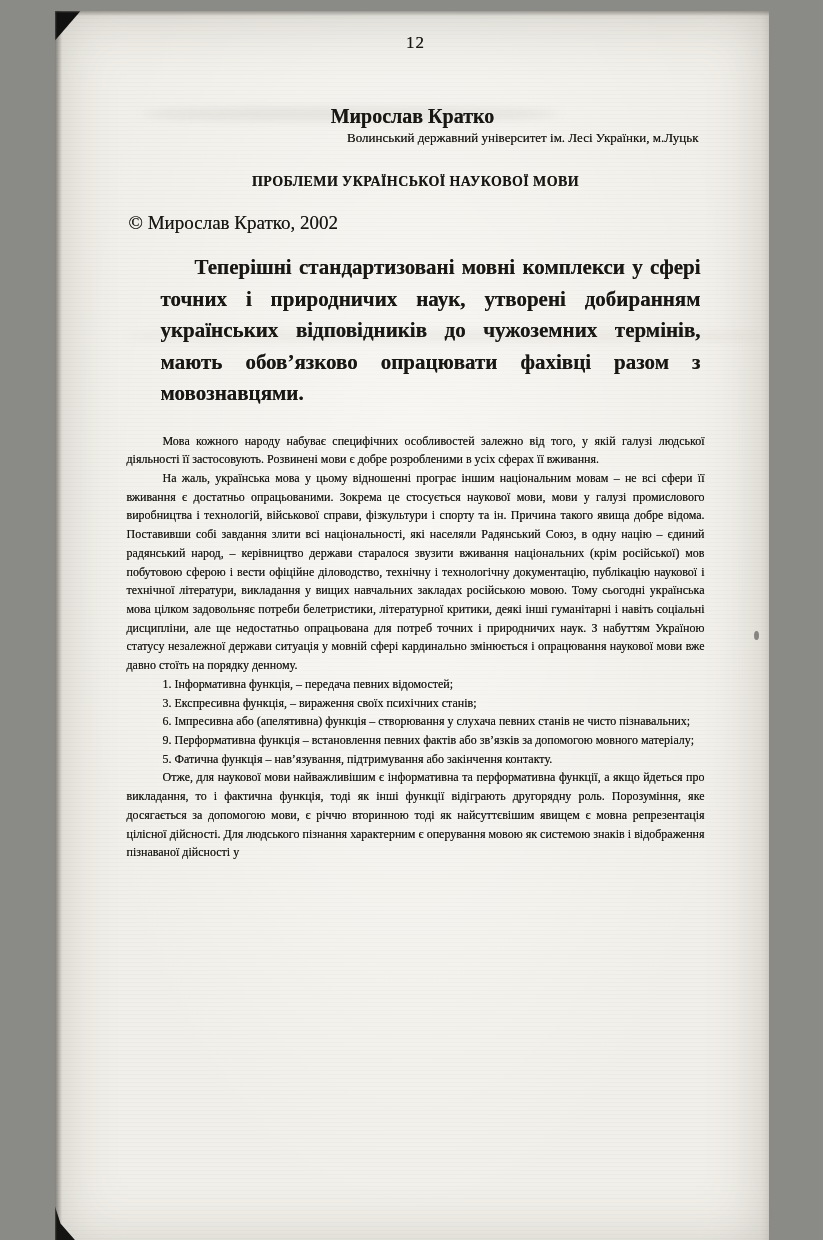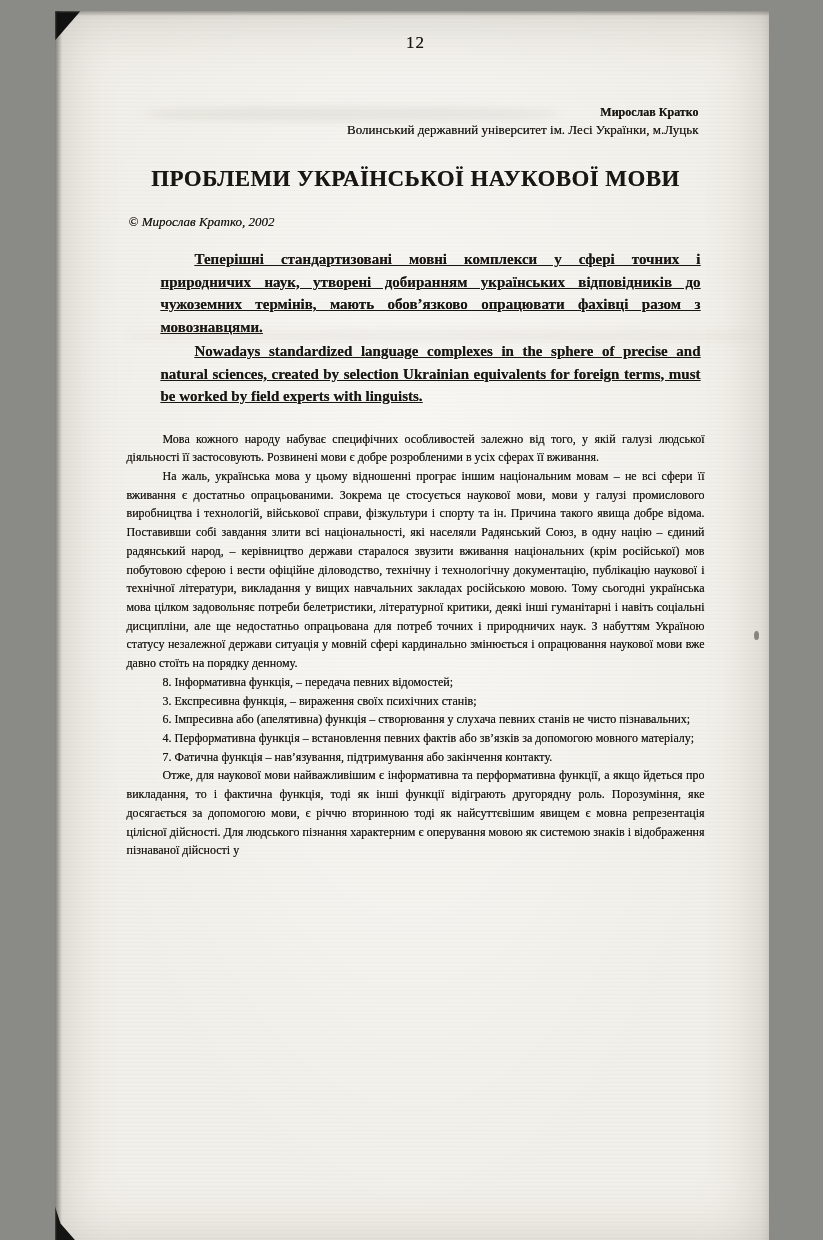--- a/index.html
+++ b/index.html
@@ -27,49 +27,47 @@
     right: 64px;
     top: 22px;
   }
   .page-number {
     text-align: center;
     font-size: 17px;
     letter-spacing: 1px;
     margin-bottom: 52px;
   }
   .author-line {
-    text-align: right;
+    text-align: center;
     font-weight: bold;
-    font-size: 12px;
+    font-size: 20px;
     margin: 0 6px 2px 0;
   }
   .affiliation-line {
     text-align: right;
     font-size: 13px;
     margin: 0 6px 0 0;
   }
   .paper-title {
     text-align: center;
     font-weight: bold;
-    font-size: 23px;
+    font-size: 14px;
     letter-spacing: 0.4px;
     margin: 28px 0 22px 0;
   }
   .copyright-line {
-    font-style: italic;
-    font-size: 13px;
+    font-size: 19px;
     margin: 0 0 18px 2px;
   }
   .abstract {
     font-weight: bold;
-    font-size: 15px;
+    font-size: 21px;
     line-height: 1.5;
     text-align: justify;
     margin: 0 4px 0 34px;
-    text-decoration: underline;
   }
   .abstract .ind { display: inline-block; width: 34px; }
   .abstract + .abstract { margin-top: 2px; }
   .body-text {
     margin-top: 22px;
     font-size: 12px;
     line-height: 1.56;
     text-align: justify;
   }
   .body-text p {
@@ -140,29 +138,28 @@
 
     <div class="author-line soft">Мирослав Кратко</div>
     <div class="affiliation-line soft">Волинський державний університет ім. Лесі Українки, м.Луцьк</div>
 
     <div class="paper-title soft">ПРОБЛЕМИ УКРАЇНСЬКОЇ НАУКОВОЇ МОВИ</div>
 
     <div class="copyright-line soft">© Мирослав Кратко, 2002</div>
 
     <div class="abstract soft"><span class="ind"></span><span>Теперішні стандартизовані мовні комплекси у сфері точних і природничих наук, утворені добиранням українських відповідників до чужоземних термінів, мають обов’язково опрацювати фахівці разом з мовознавцями.</span></div>
 
-    <div class="abstract soft"><span class="ind"></span><span>Nowadays standardized language complexes in the sphere of precise and natural sciences, created by selection Ukrainian equivalents for foreign terms, must be worked by field experts with linguists.</span></div>
 
     <div class="body-text soft">
       <p>Мова кожного народу набуває специфічних особливостей залежно від того, у якій галузі людської діяльності її застосовують. Розвинені мови є добре розробленими в усіх сферах її вживання.</p>
       <p>На жаль, українська мова у цьому відношенні програє іншим національним мовам – не всі сфери її вживання є достатньо опрацьованими. Зокрема це стосується наукової мови, мови у галузі промислового виробництва і технологій, військової справи, фізкультури і спорту та ін. Причина такого явища добре відома. Поставивши собі завдання злити всі національності, які населяли Радянський Союз, в одну націю – єдиний радянський народ, – керівництво держави старалося звузити вживання національних (крім російської) мов побутовою сферою і вести офіційне діловодство, технічну і технологічну документацію, публікацію наукової і технічної літератури, викладання у вищих навчальних закладах російською мовою. Тому сьогодні українська мова цілком задовольняє потреби белетристики, літературної критики, деякі інші гуманітарні і навіть соціальні дисципліни, але ще недостатньо опрацьована для потреб точних і природничих наук. З набуттям Україною статусу незалежної держави ситуація у мовній сфері кардинально змінюється і опрацювання наукової мови вже давно стоїть на порядку денному.</p>
 
-      <p class="list-item">8. Інформативна функція, – передача певних відомостей;</p>
+      <p class="list-item">1. Інформативна функція, – передача певних відомостей;</p>
       <p class="list-item">3. Експресивна функція, – вираження своїх психічних станів;</p>
       <p class="list-item">6. Імпресивна або (апелятивна) функція – створювання у слухача певних станів не чисто пізнавальних;</p>
-      <p class="list-item">4. Перформативна функція – встановлення певних фактів або зв’язків за допомогою мовного матеріалу;</p>
-      <p class="list-item">7. Фатична функція – нав’язування, підтримування або закінчення контакту.</p>
+      <p class="list-item">9. Перформативна функція – встановлення певних фактів або зв’язків за допомогою мовного матеріалу;</p>
+      <p class="list-item">5. Фатична функція – нав’язування, підтримування або закінчення контакту.</p>
 
       <p>Отже, для наукової мови найважливішим є інформативна та перформативна функції, а якщо йдеться про викладання, то і фактична функція, тоді як інші функції відіграють другорядну роль. Порозуміння, яке досягається за допомогою мови, є річчю вторинною тоді як найсуттєвішим явищем є мовна репрезентація цілісної дійсності. Для людського пізнання характерним є оперування мовою як системою знаків і відображення пізнаваної дійсності у</p>
     </div>
 
   </div>
 </div>
 
 </body></html>

